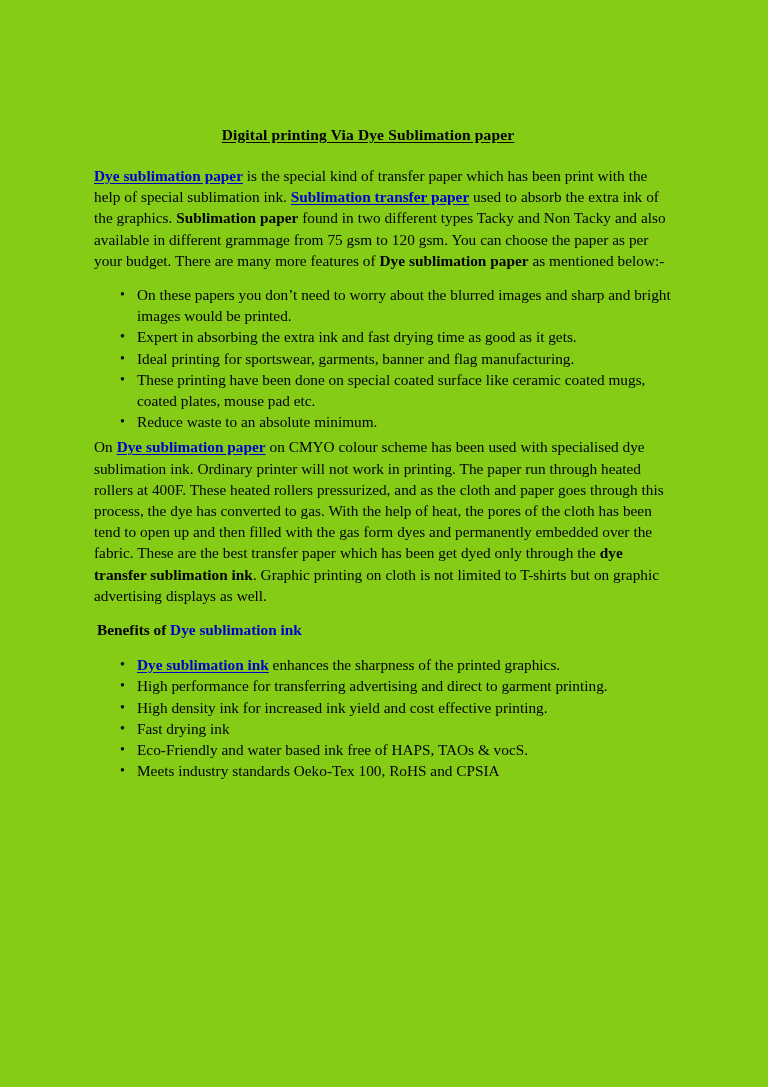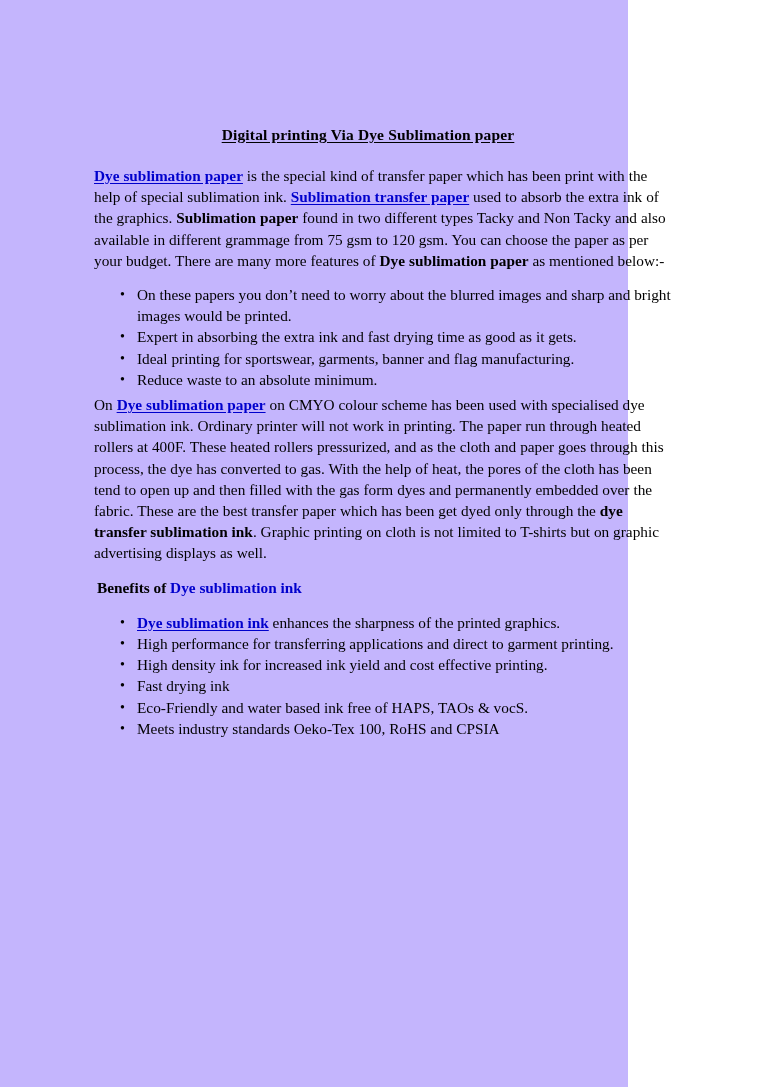--- a/index.html
+++ b/index.html
@@ -16,23 +16,23 @@
     overflow: hidden;
     font-family: "Liberation Serif", "DejaVu Serif", serif;
     color: #000000;
     -webkit-font-smoothing: antialiased;
   }
 
   .page {
     position: absolute;
     left: 0;
     top: 0;
-    width: 628px;
+    width: 768px;
     height: 1087px;
-    background: #c4b5fd;
+    background: #84cc16;
   }
 
   .content {
     position: absolute;
     left: 94px;
     top: 124px;
     width: 580px;
   }
 
   
@@ -119,35 +119,36 @@
     <h1 class="doc-title">Digital printing Via Dye Sublimation paper</h1>
 
     <p class="para">
       <a class="link">Dye sublimation paper</a><span> is the special kind of transfer paper which has been print with the help of special sublimation ink. </span><a class="link">Sublimation transfer paper</a><span> used to absorb the extra ink of the graphics. </span><b>Sublimation paper</b><span> found in two different types Tacky and Non Tacky and also available in different grammage from 75 gsm to 120 gsm. You can choose the paper as per your budget. There are many more features of </span><b>Dye sublimation paper</b><span> as mentioned below:-</span>
     </p>
 
     <ul class="bullets first">
       <li>On these papers you don’t need to worry about the blurred images and sharp and bright images would be printed.</li>
       <li>Expert in absorbing the extra ink and fast drying time as good as it gets.</li>
       <li>Ideal printing for sportswear, garments, banner and flag manufacturing.</li>
+      <li>These printing have been done on special coated surface like ceramic coated mugs, coated plates, mouse pad etc.</li>
       <li>Reduce waste to an absolute minimum.</li>
     </ul>
 
     <p class="para">
       <span>On </span><a class="link">Dye sublimation paper</a><span> on CMYO colour scheme has been used with specialised dye sublimation ink. Ordinary printer will not work in printing. The paper run through heated rollers at 400F. These heated rollers pressurized, and as the cloth and paper goes through this process, the dye has converted to gas. With the help of heat, the pores of the cloth has been tend to open up and then filled with the gas form dyes and permanently embedded over the fabric. These are the best transfer paper which has been get dyed only through the </span><b>dye transfer sublimation ink</b><span>. Graphic printing on cloth is not limited to T-shirts but on graphic advertising displays as well.</span>
     </p>
 
 
     <div class="sub-heading-wrap">
       <span class="sub-heading"><span class="lead">Benefits of </span><a class="link">Dye sublimation ink</a></span>
     </div>
 
     <ul class="bullets second">
       <li><a class="link">Dye sublimation ink</a><span> enhances the sharpness of the printed graphics.</span></li>
-      <li>High performance for transferring applications and direct to garment printing.</li>
+      <li>High performance for transferring advertising and direct to garment printing.</li>
       <li>High density ink for increased ink yield and cost effective printing.</li>
       <li>Fast drying ink</li>
       <li>Eco-Friendly and water based ink free of HAPS, TAOs &amp; vocS.</li>
       <li>Meets industry standards Oeko-Tex 100, RoHS and CPSIA</li>
     </ul>
 
   </div>
 </div>
 
 </body></html>

